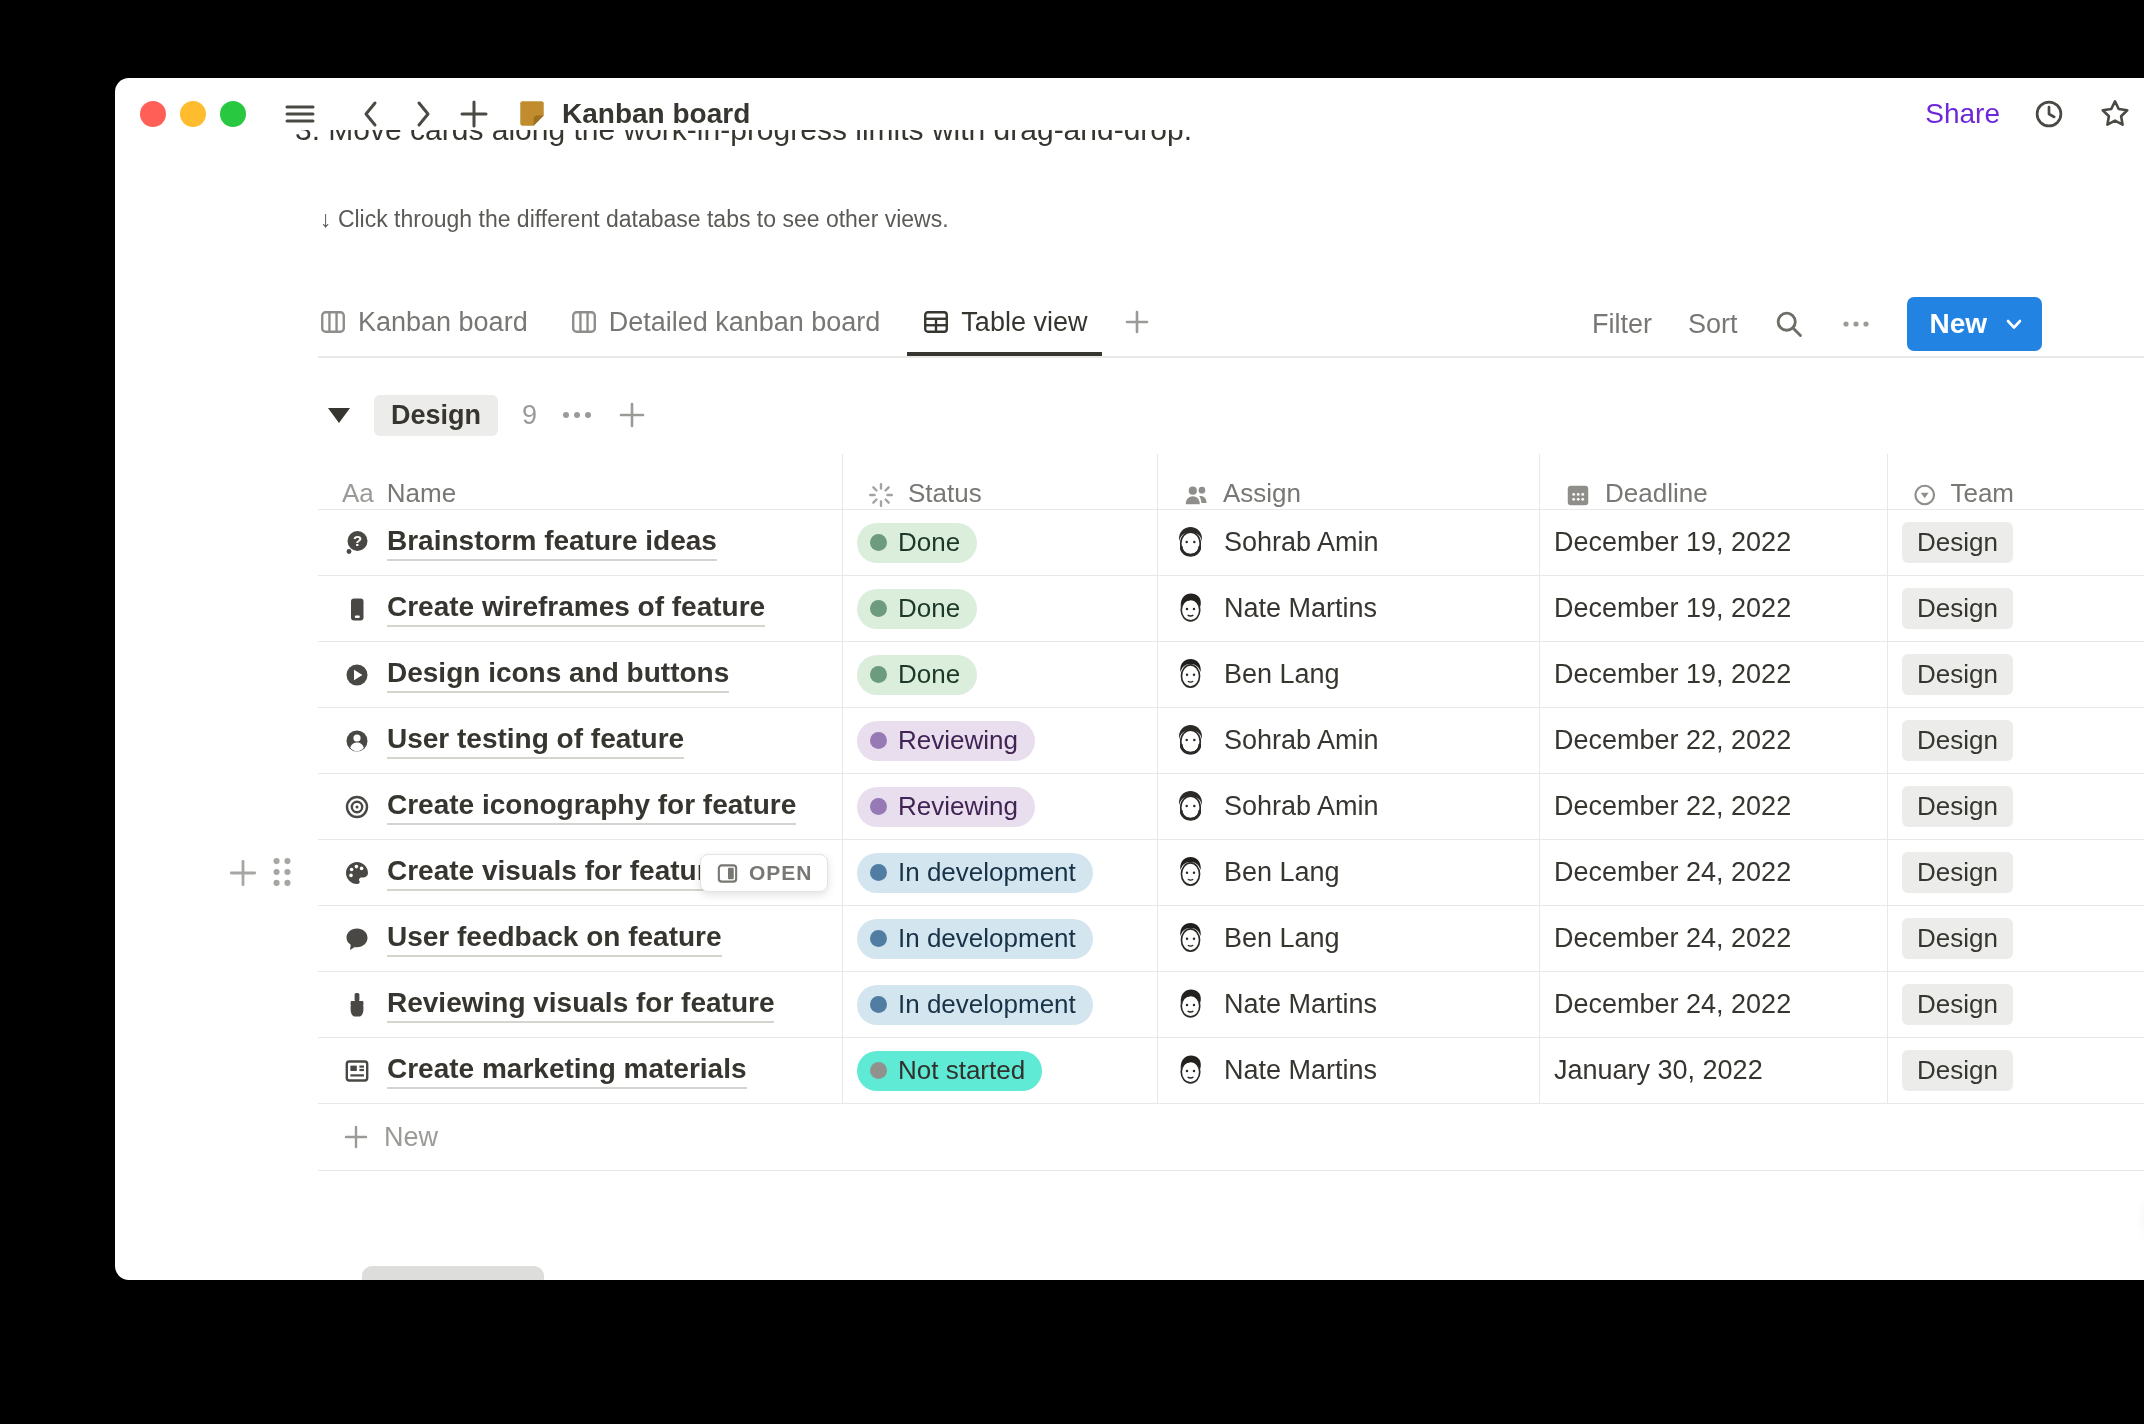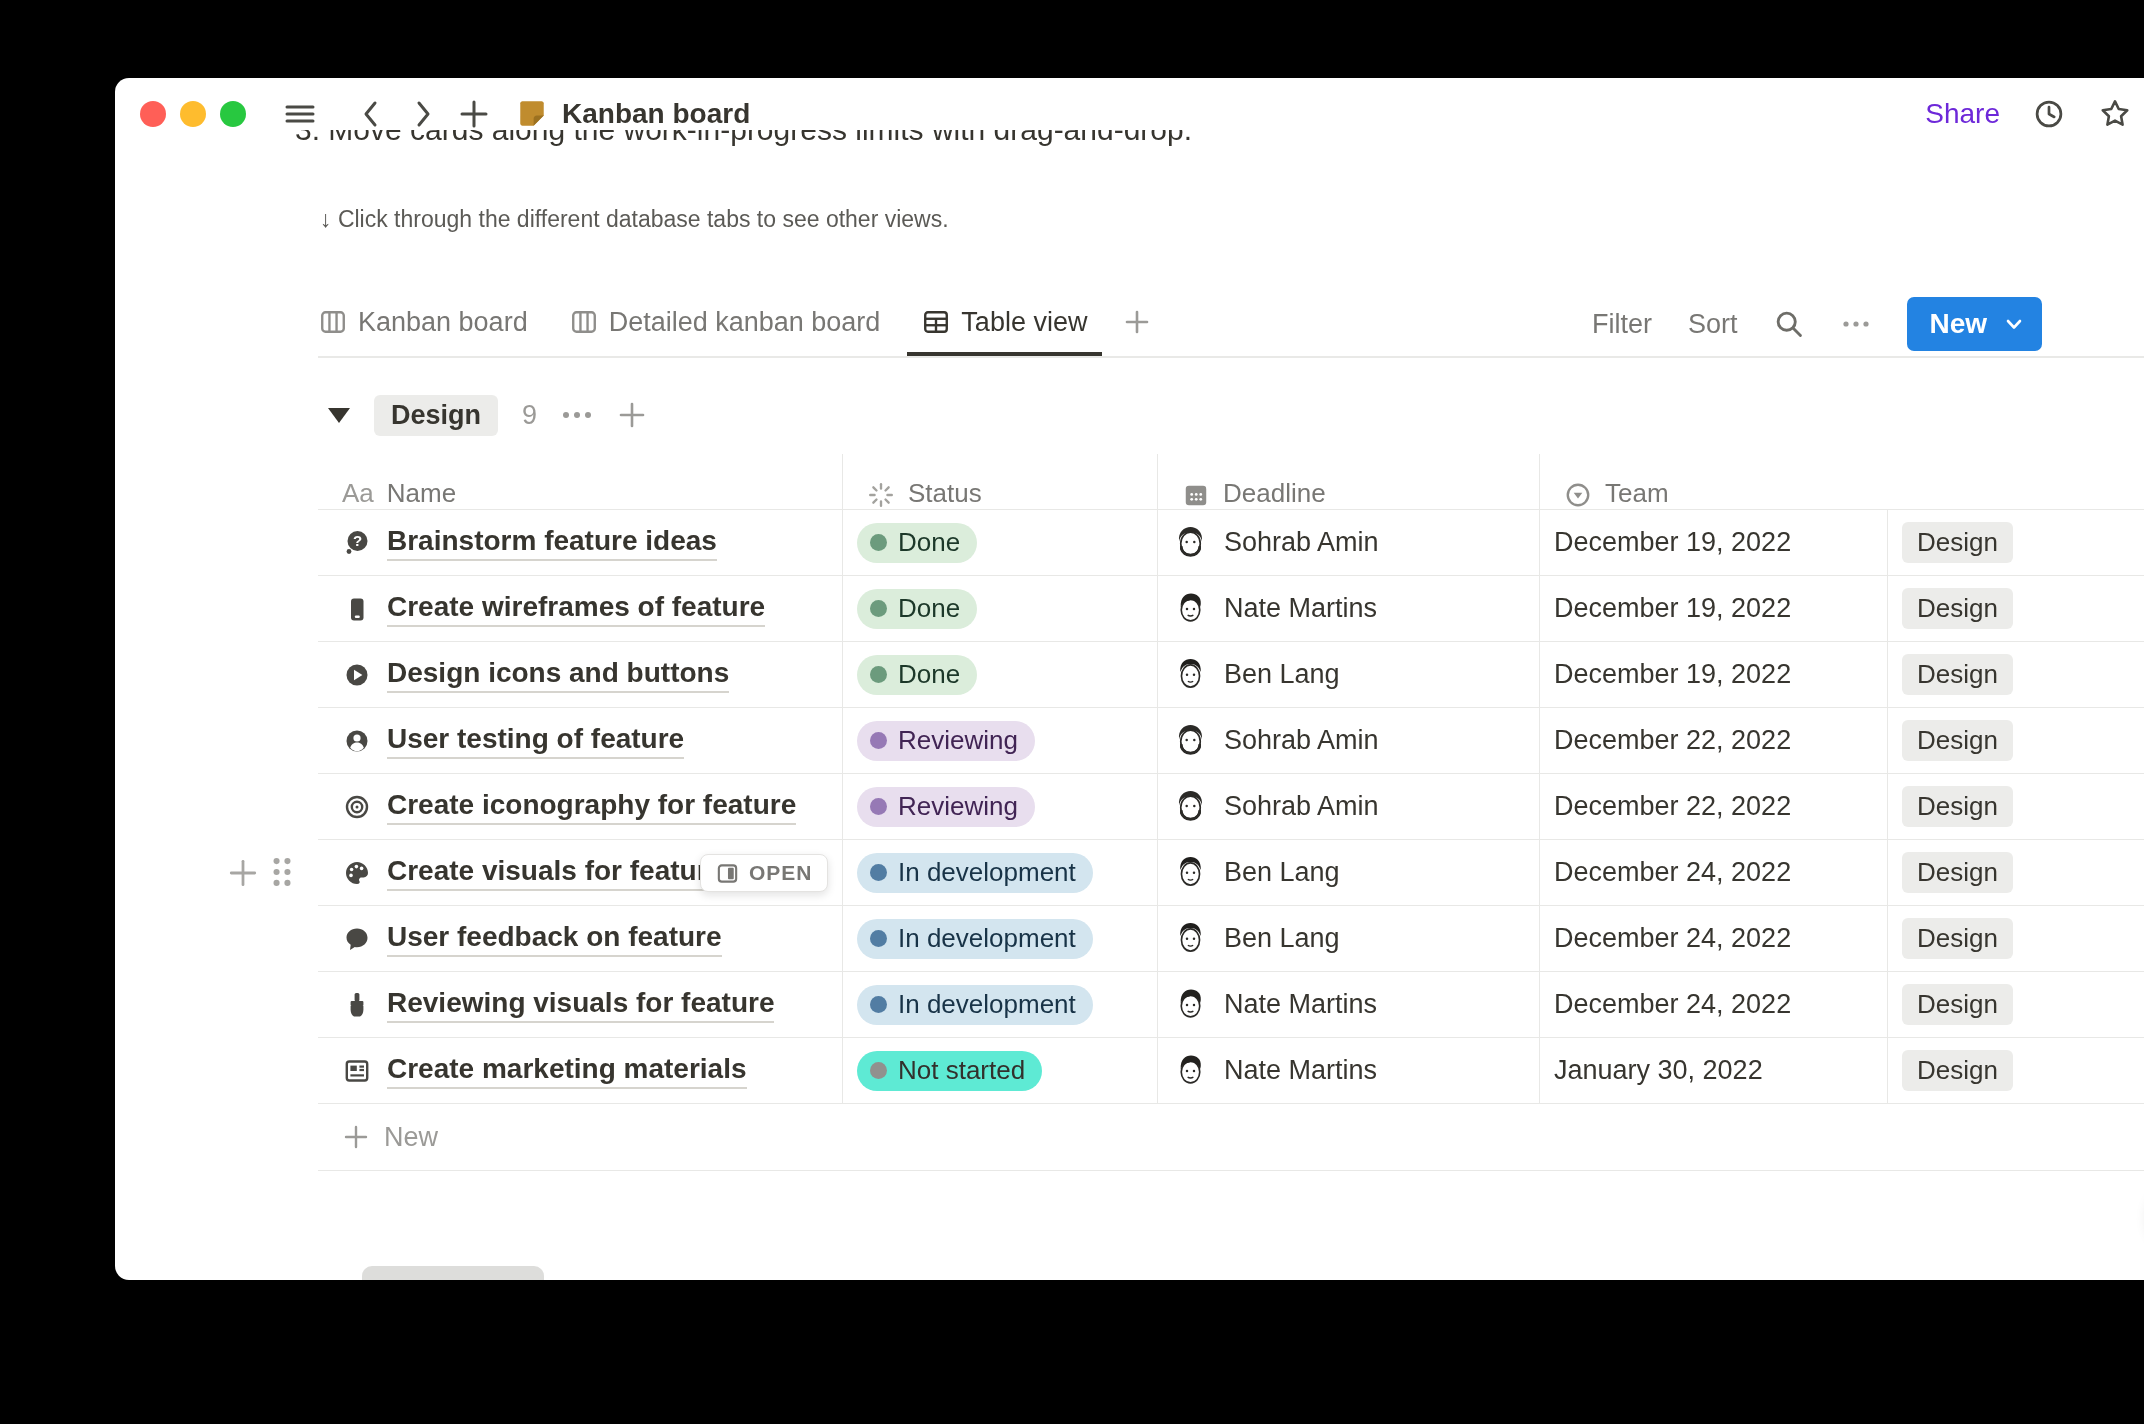--- a/index.html
+++ b/index.html
@@ -326,20 +326,29 @@
                 <line x1="13" y1="23" x2="13" y2="19"></line>
                 <line x1="5.9" y1="20.1" x2="8.8" y2="17.2"></line>
                 <line x1="3" y1="13" x2="7" y2="13"></line>
                 <line x1="5.9" y1="5.9" x2="8.8" y2="8.8"></line>
               </g>
             </svg>
           <span>Status</span>
         </div>
         <div class="hcell">
           <svg width="28" height="28" viewBox="0 0 26 26">
+              <circle cx="10" cy="9" r="3.8" fill="#8f8e8b"></circle>
+              <path d="M3.5,21.5 C3.5,16.8 6.4,14.2 10,14.2 C13.6,14.2 16.5,16.8 16.5,21.5 Z" fill="#8f8e8b"></path>
+              <circle cx="18.5" cy="8.5" r="3.1" fill="#8f8e8b"></circle>
+              <path d="M17.5,13.9 C20.7,14.1 22.8,16.6 22.8,20.4 L18,20.4 C17.8,17.8 17.2,15.6 16,13.9 Z" fill="#8f8e8b"></path>
+            </svg>
+          <span>Assign</span>
+        </div>
+        <div class="hcell">
+          <svg width="28" height="28" viewBox="0 0 26 26">
               <rect x="3.5" y="4.5" width="19" height="18" rx="3" fill="#8f8e8b"></rect>
               <g fill="#fff">
                 <circle cx="9" cy="12.5" r="1.3"></circle>
                 <circle cx="13.2" cy="12.5" r="1.3"></circle>
                 <circle cx="17.4" cy="12.5" r="1.3"></circle>
                 <circle cx="9" cy="17" r="1.3"></circle>
                 <circle cx="13.2" cy="17" r="1.3"></circle>
                 <circle cx="17.4" cy="17" r="1.3"></circle>
               </g>
             </svg>

